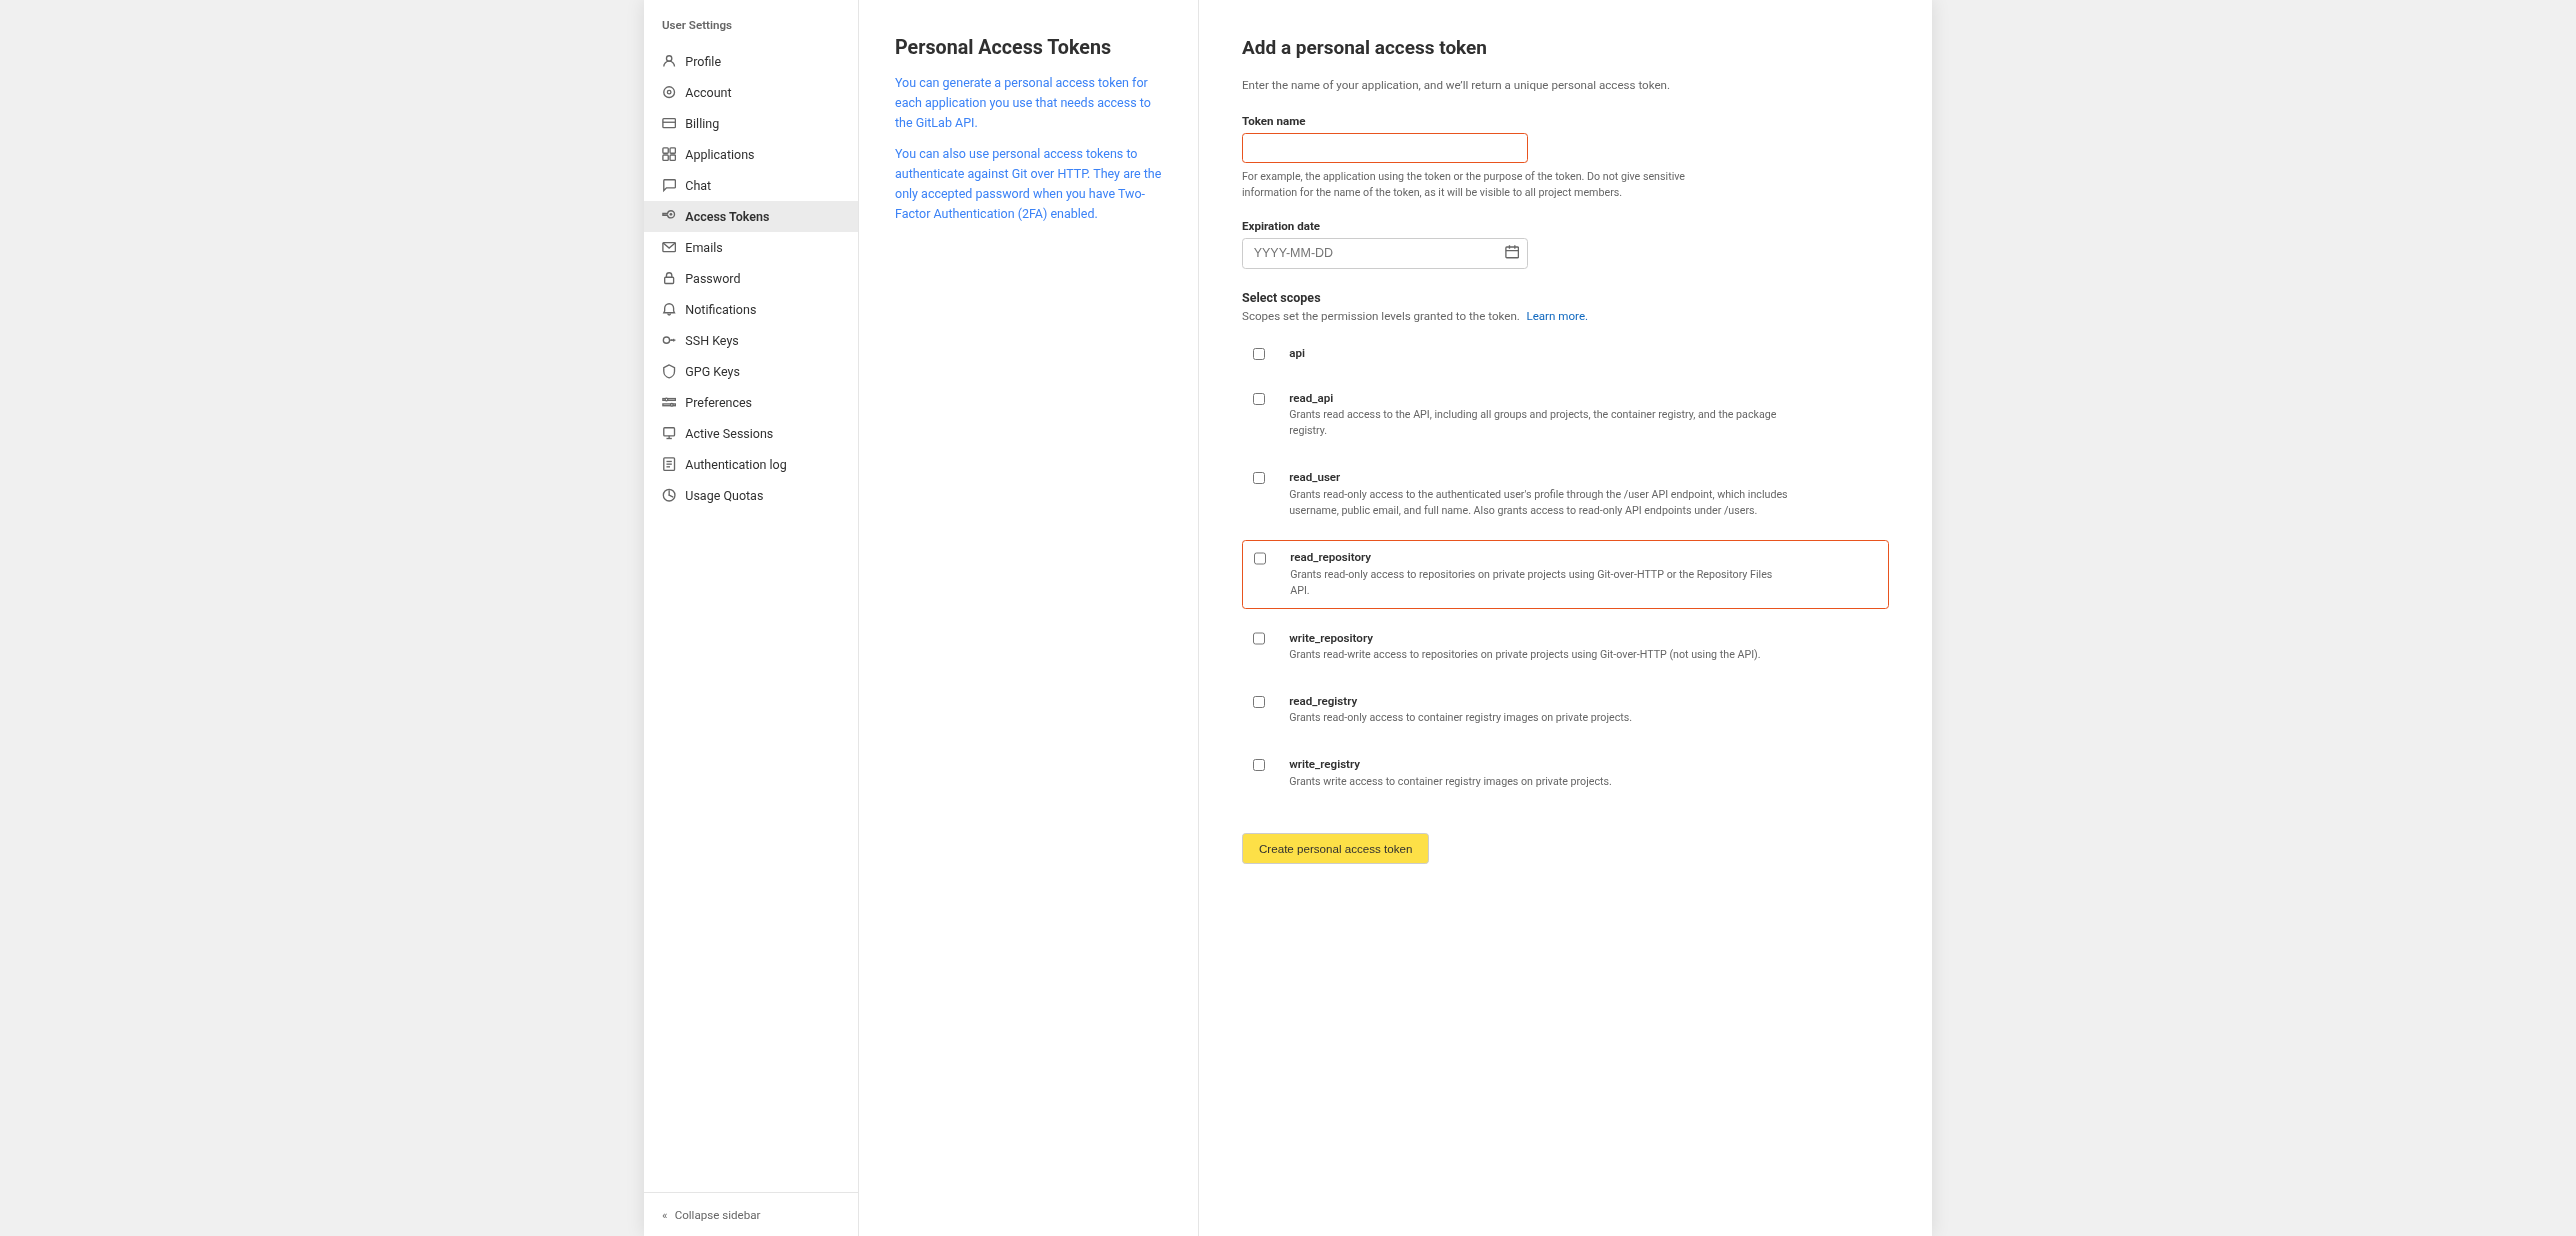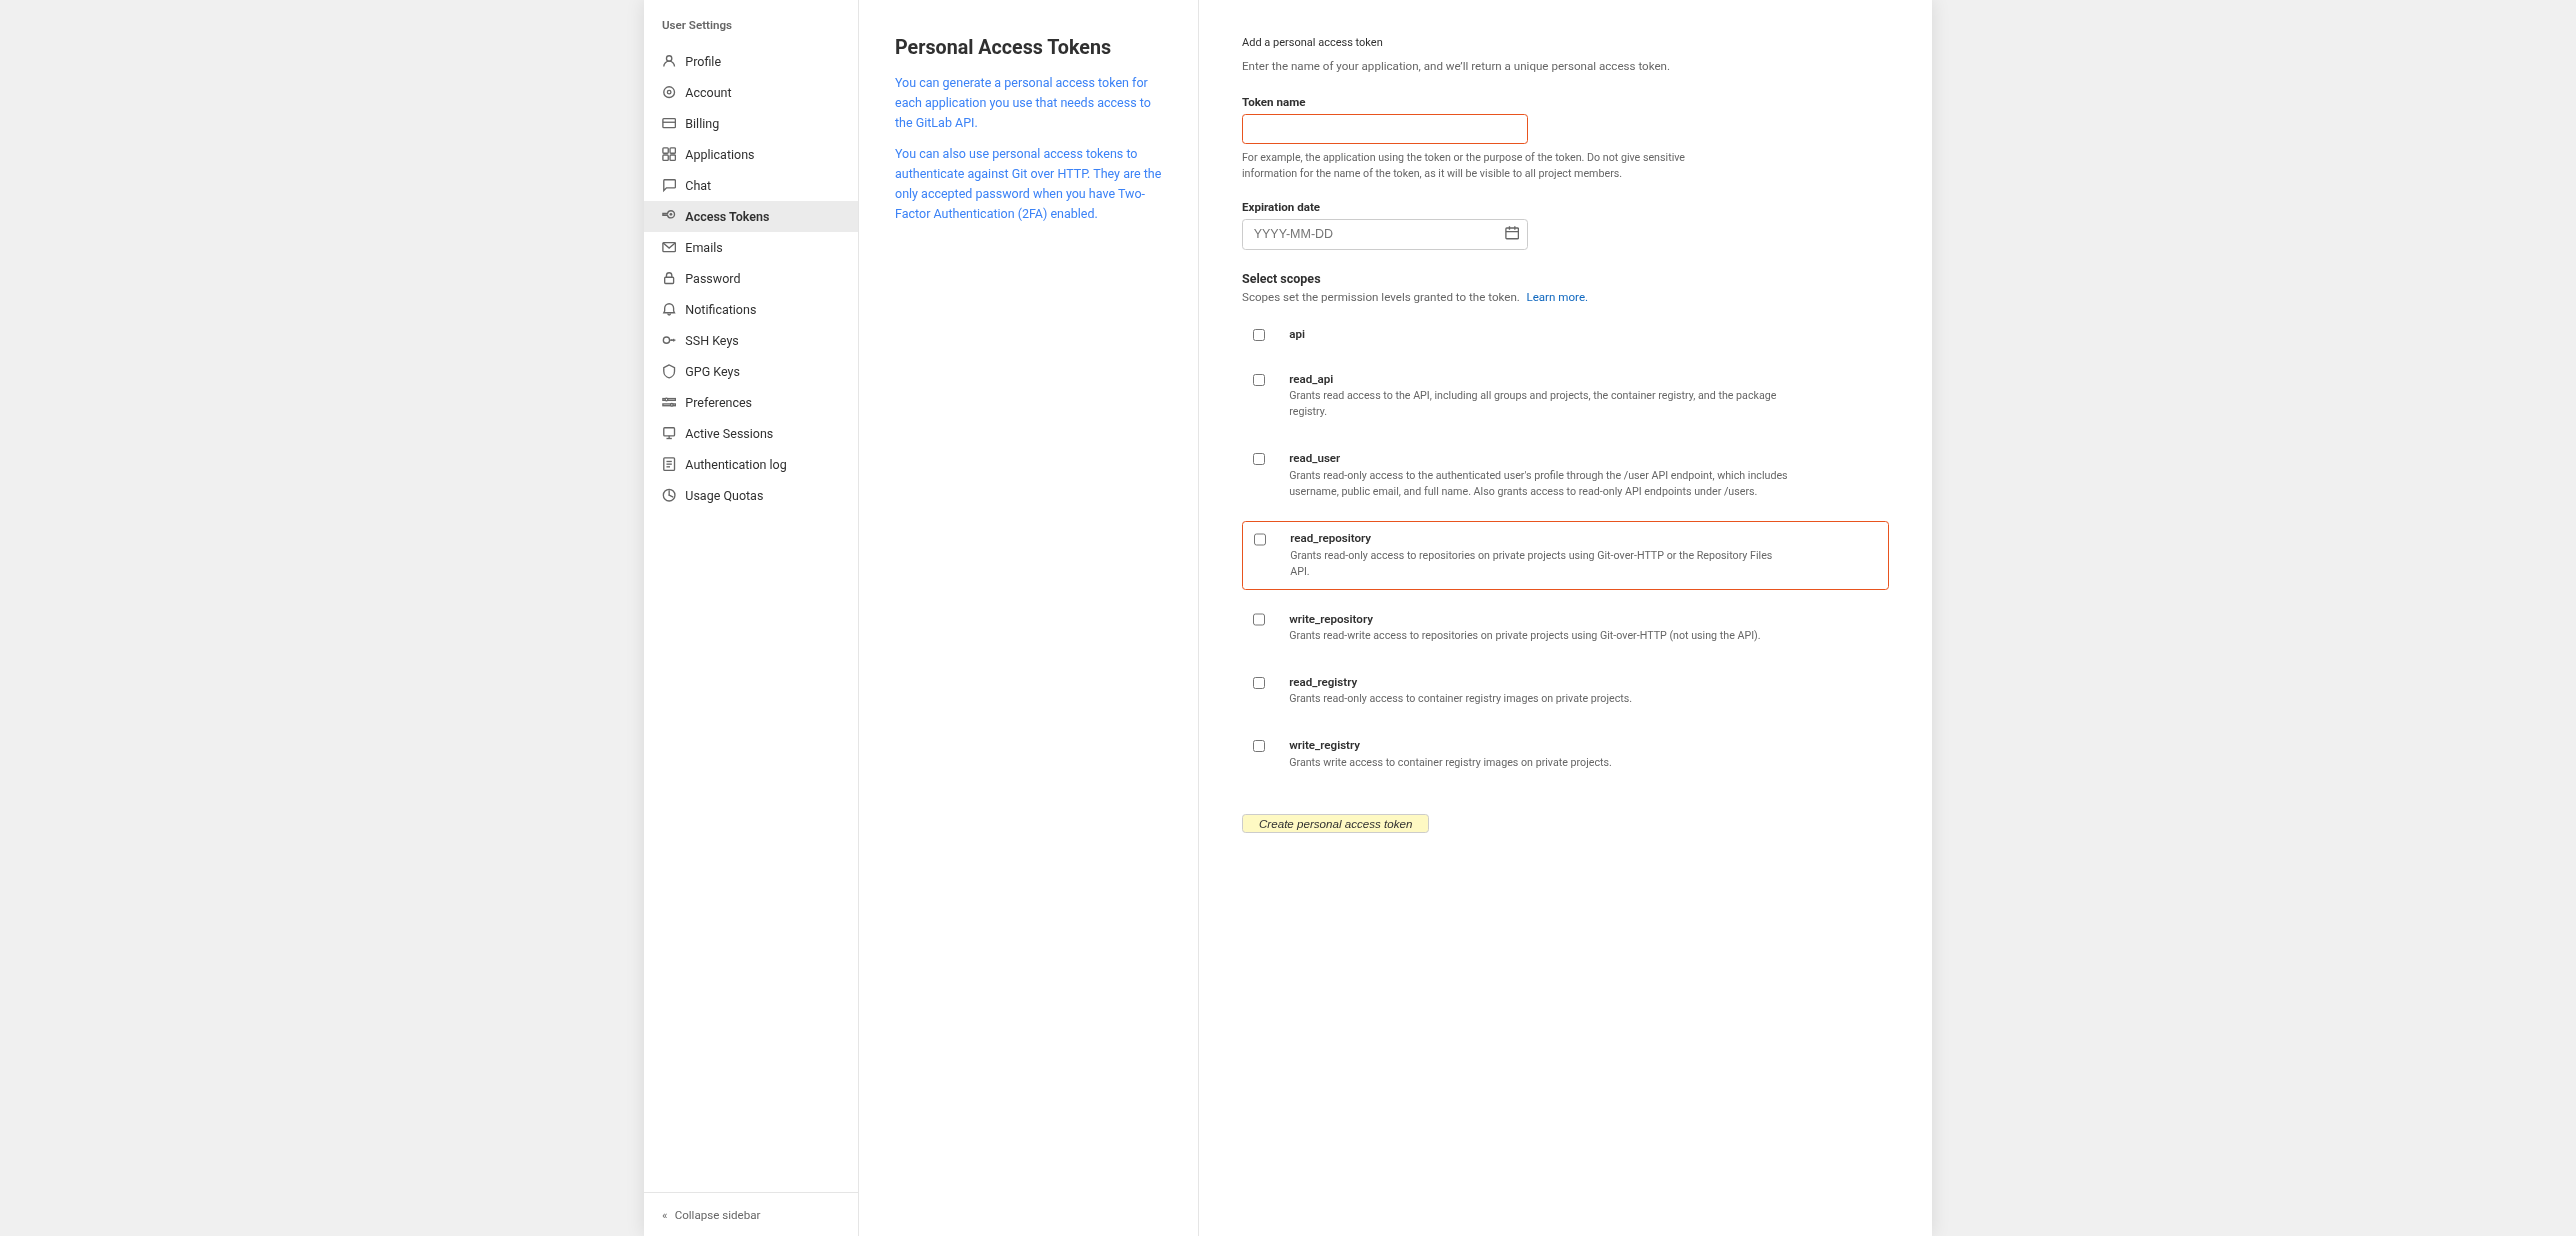--- a/index.html
+++ b/index.html
@@ -106,23 +106,23 @@
       margin-bottom: 10.7px;
     }
 
     
     .right-panel {
       flex: 1;
       padding: 36px 43px;
       background: #fff;
     }
     .right-panel h2 {
-      font-size: 11px;
-      font-weight: 400;
-      margin-bottom: 10px;
+      font-size: 19px;
+      font-weight: 700;
+      margin-bottom: 19px;
       color: #303030;
     }
     .right-panel .subtitle {
       font-size: 11.6px;
       color: #666;
       margin-bottom: 21.5px;
     }
 
     .form-group {
       margin-bottom: 18px;
@@ -226,29 +226,28 @@
       font-size: 10.7px;
       color: #666;
       line-height: 1.5;
       margin-top: 2.7px;
       max-width: 501px;
     }
 
     
     .btn-create {
       margin-top: 21.5px;
-      padding: 2px 16px;
-      background: #fef9c3;
+      padding: 8px 16px;
+      background: #fde047;
       border: 0.9px solid #ccc;
       border-radius: 3.6px;
       font-size: 11.6px;
       color: #303030;
       cursor: pointer;
       font-weight: 400;
-      font-style: italic;
     }
 
     
     svg {
       width: 14.3px;
       height: 14.3px;
       fill: none;
       stroke: currentColor;
       stroke-width: 1.5;
     }

